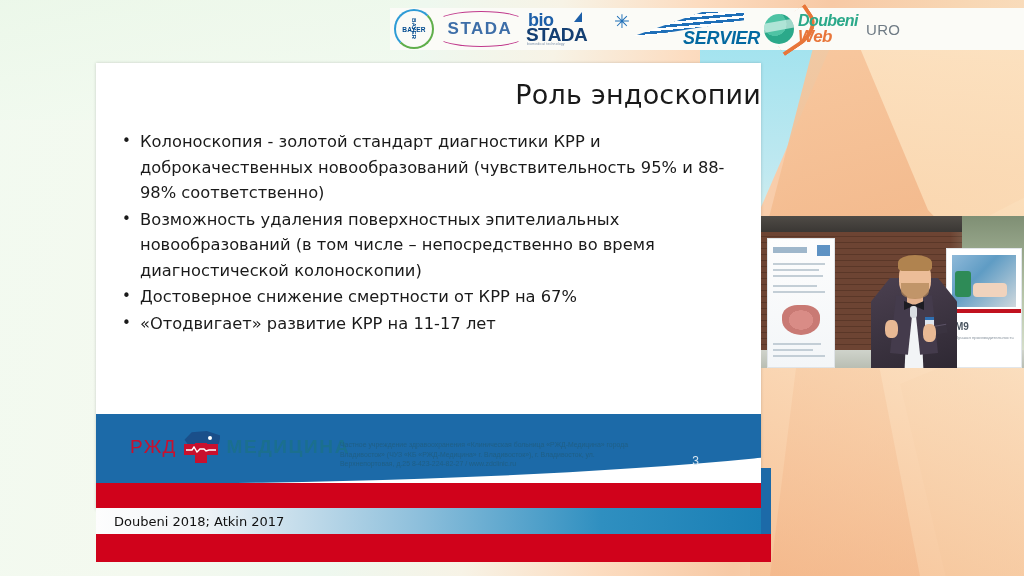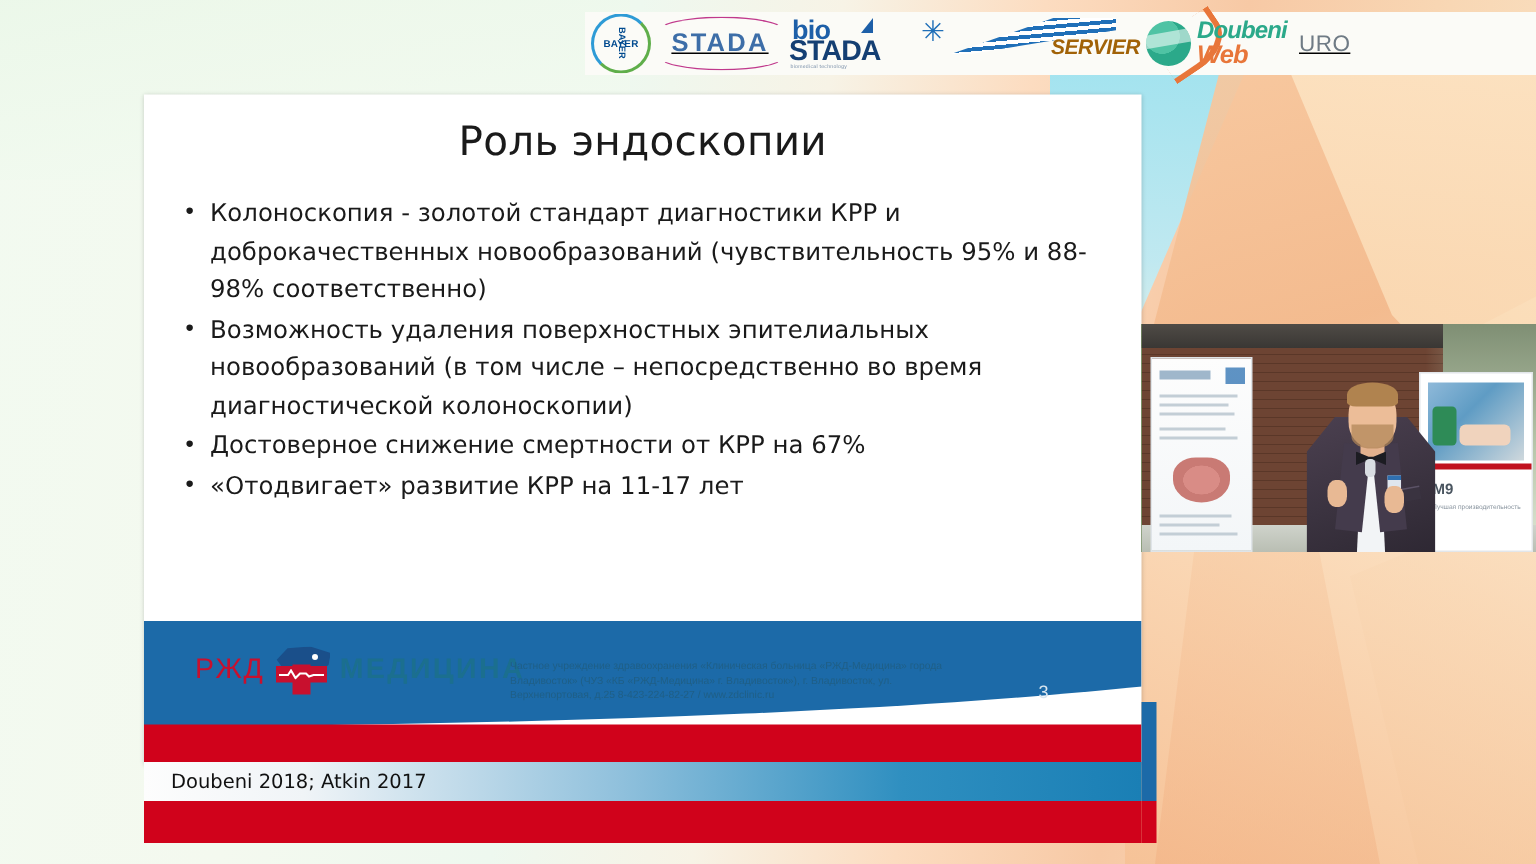--- a/index.html
+++ b/index.html
@@ -72,21 +72,20 @@
   .logo-strip {
     position: absolute;
     top: 8px; left: 390px;
     width: 634px; height: 42px;
     background: #fbfbf7;
     display: flex;
     align-items: center;
     gap: 0;
     padding: 0 4px;
     box-sizing: border-box;
-    text-decoration: underline;
   }
   .logo-cell {
     flex: 0 0 auto;
     display: flex;
     align-items: center;
     justify-content: center;
     height: 100%;
   }
 
   
@@ -116,21 +115,21 @@
   .bl-tri { position: absolute; top: 3px; left: 48px; width: 0; height: 0; border-left: 8px solid transparent; border-bottom: 10px solid #1d5fa8; }
   .bl-litec { position: absolute; top: 16px; left: 0; font-size: 19px; font-weight: 700; color: #143f73; letter-spacing: -.6px; }
   .bl-sub { position: absolute; top: 34px; left: 1px; font-size: 3.4px; color: #7a8fa8; letter-spacing: .2px; }
 
   
   .servier { position: relative; width: 152px; height: 42px; }
   .sv-star { position:absolute; top:4px; left:2px; font-size: 19px; color: #1f6fb8; line-height: 1; }
   .sv-wing { position:absolute; top:4px; left:22px; width: 110px; height: 24px;
      background: repeating-linear-gradient(175deg, #1f6fb8 0 2.6px, #ffffff 2.6px 5.2px);
      clip-path: polygon(100% 0, 100% 34%, 12% 100%, 0 100%, 62% 0); }
-  .sv-txt { position:absolute; bottom: 11px; right: 4px; font-size: 14px; font-style: italic; font-weight: 700; color: #a16207; letter-spacing: -.3px; }
+  .sv-txt { position:absolute; bottom: 1px; right: 4px; font-size: 18px; font-style: italic; font-weight: 700; color: #0369a1; letter-spacing: -.3px; }
 
   
   .academy { position: relative; width: 140px; height: 42px; display: flex; align-items: center; gap: 4px; }
   .ac-leaf { position: relative; width: 32px; height: 38px; }
   .ac-leaf .green { position: absolute; left: 2px; top: 8px; width: 27px; height: 28px; border-radius: 50%; background: #a9cf3d; }
   .ac-leaf .orange-body { position: absolute; left: 12px; top: 10px; width: 9px; height: 26px; border-radius: 50% 50% 45% 45%; background: #e8763a; }
   .ac-leaf .head { position: absolute; left: 12.5px; top: 2px; width: 8px; height: 8px; border-radius: 50%; background: #e8763a; }
   .ac-leaf .arm-l { position: absolute; left: 3px; top: 8px; width: 11px; height: 3px; background: #e8763a; transform: rotate(-40deg); border-radius: 2px;}
   .ac-leaf .arm-r { position: absolute; left: 18px; top: 8px; width: 11px; height: 3px; background: #e8763a; transform: rotate(40deg); border-radius: 2px;}
   .ac-text { font-size: 8.4px; color: #e8763a; line-height: 10.6px; font-weight: 600; letter-spacing: .2px; }
@@ -153,21 +152,21 @@
   .slide {
     position: absolute;
     left: 96px; top: 63px;
     width: 665px; height: 447px;
     background: #ffffff;
     box-shadow: 0 0 3px rgba(0,0,0,.18);
     overflow: hidden;
   }
   .slide-title {
     position: absolute; top: 16px; left: 0; width: 100%;
-    text-align: center;
+    text-align: right;
     font-size: 27px;
     color: #1a1a1a;
     font-family: "DejaVu Sans", "Liberation Sans", sans-serif;
     font-weight: 400;
     letter-spacing: .2px;
   }
   .bullets {
     position: absolute; top: 66px; left: 26px; right: 14px;
     font-size: 16.3px;
     color: #1a1a1a;

